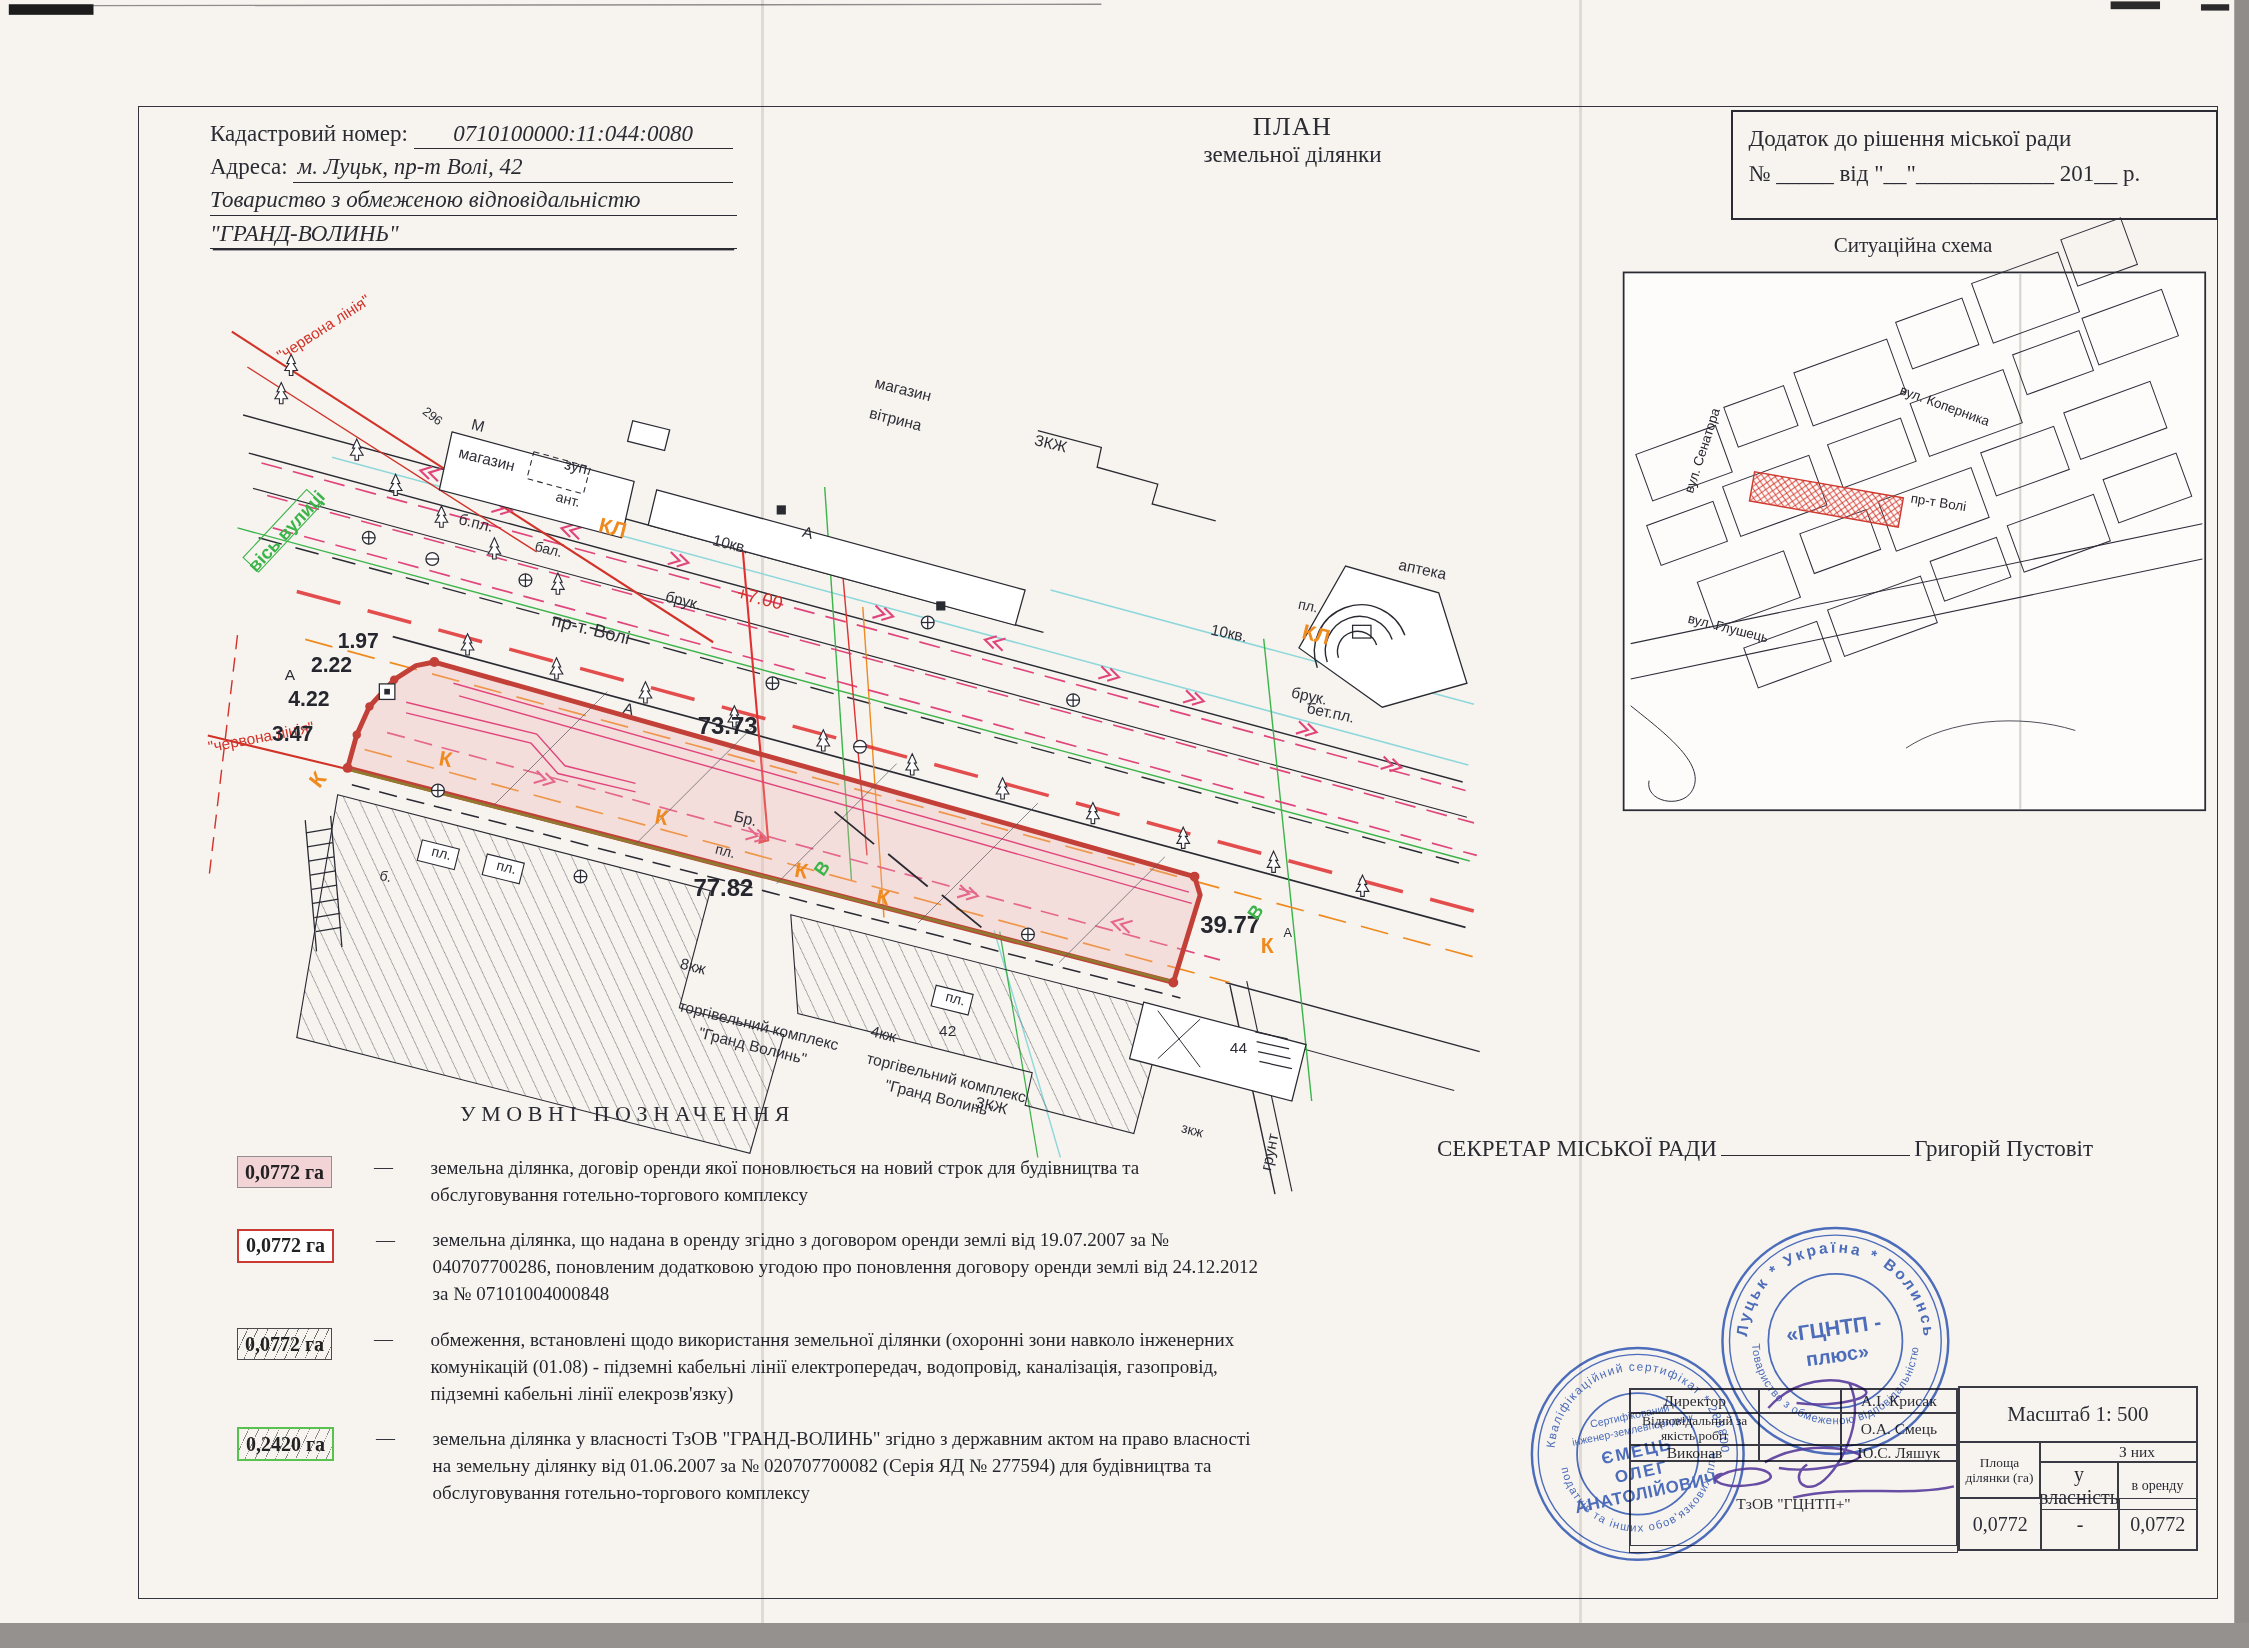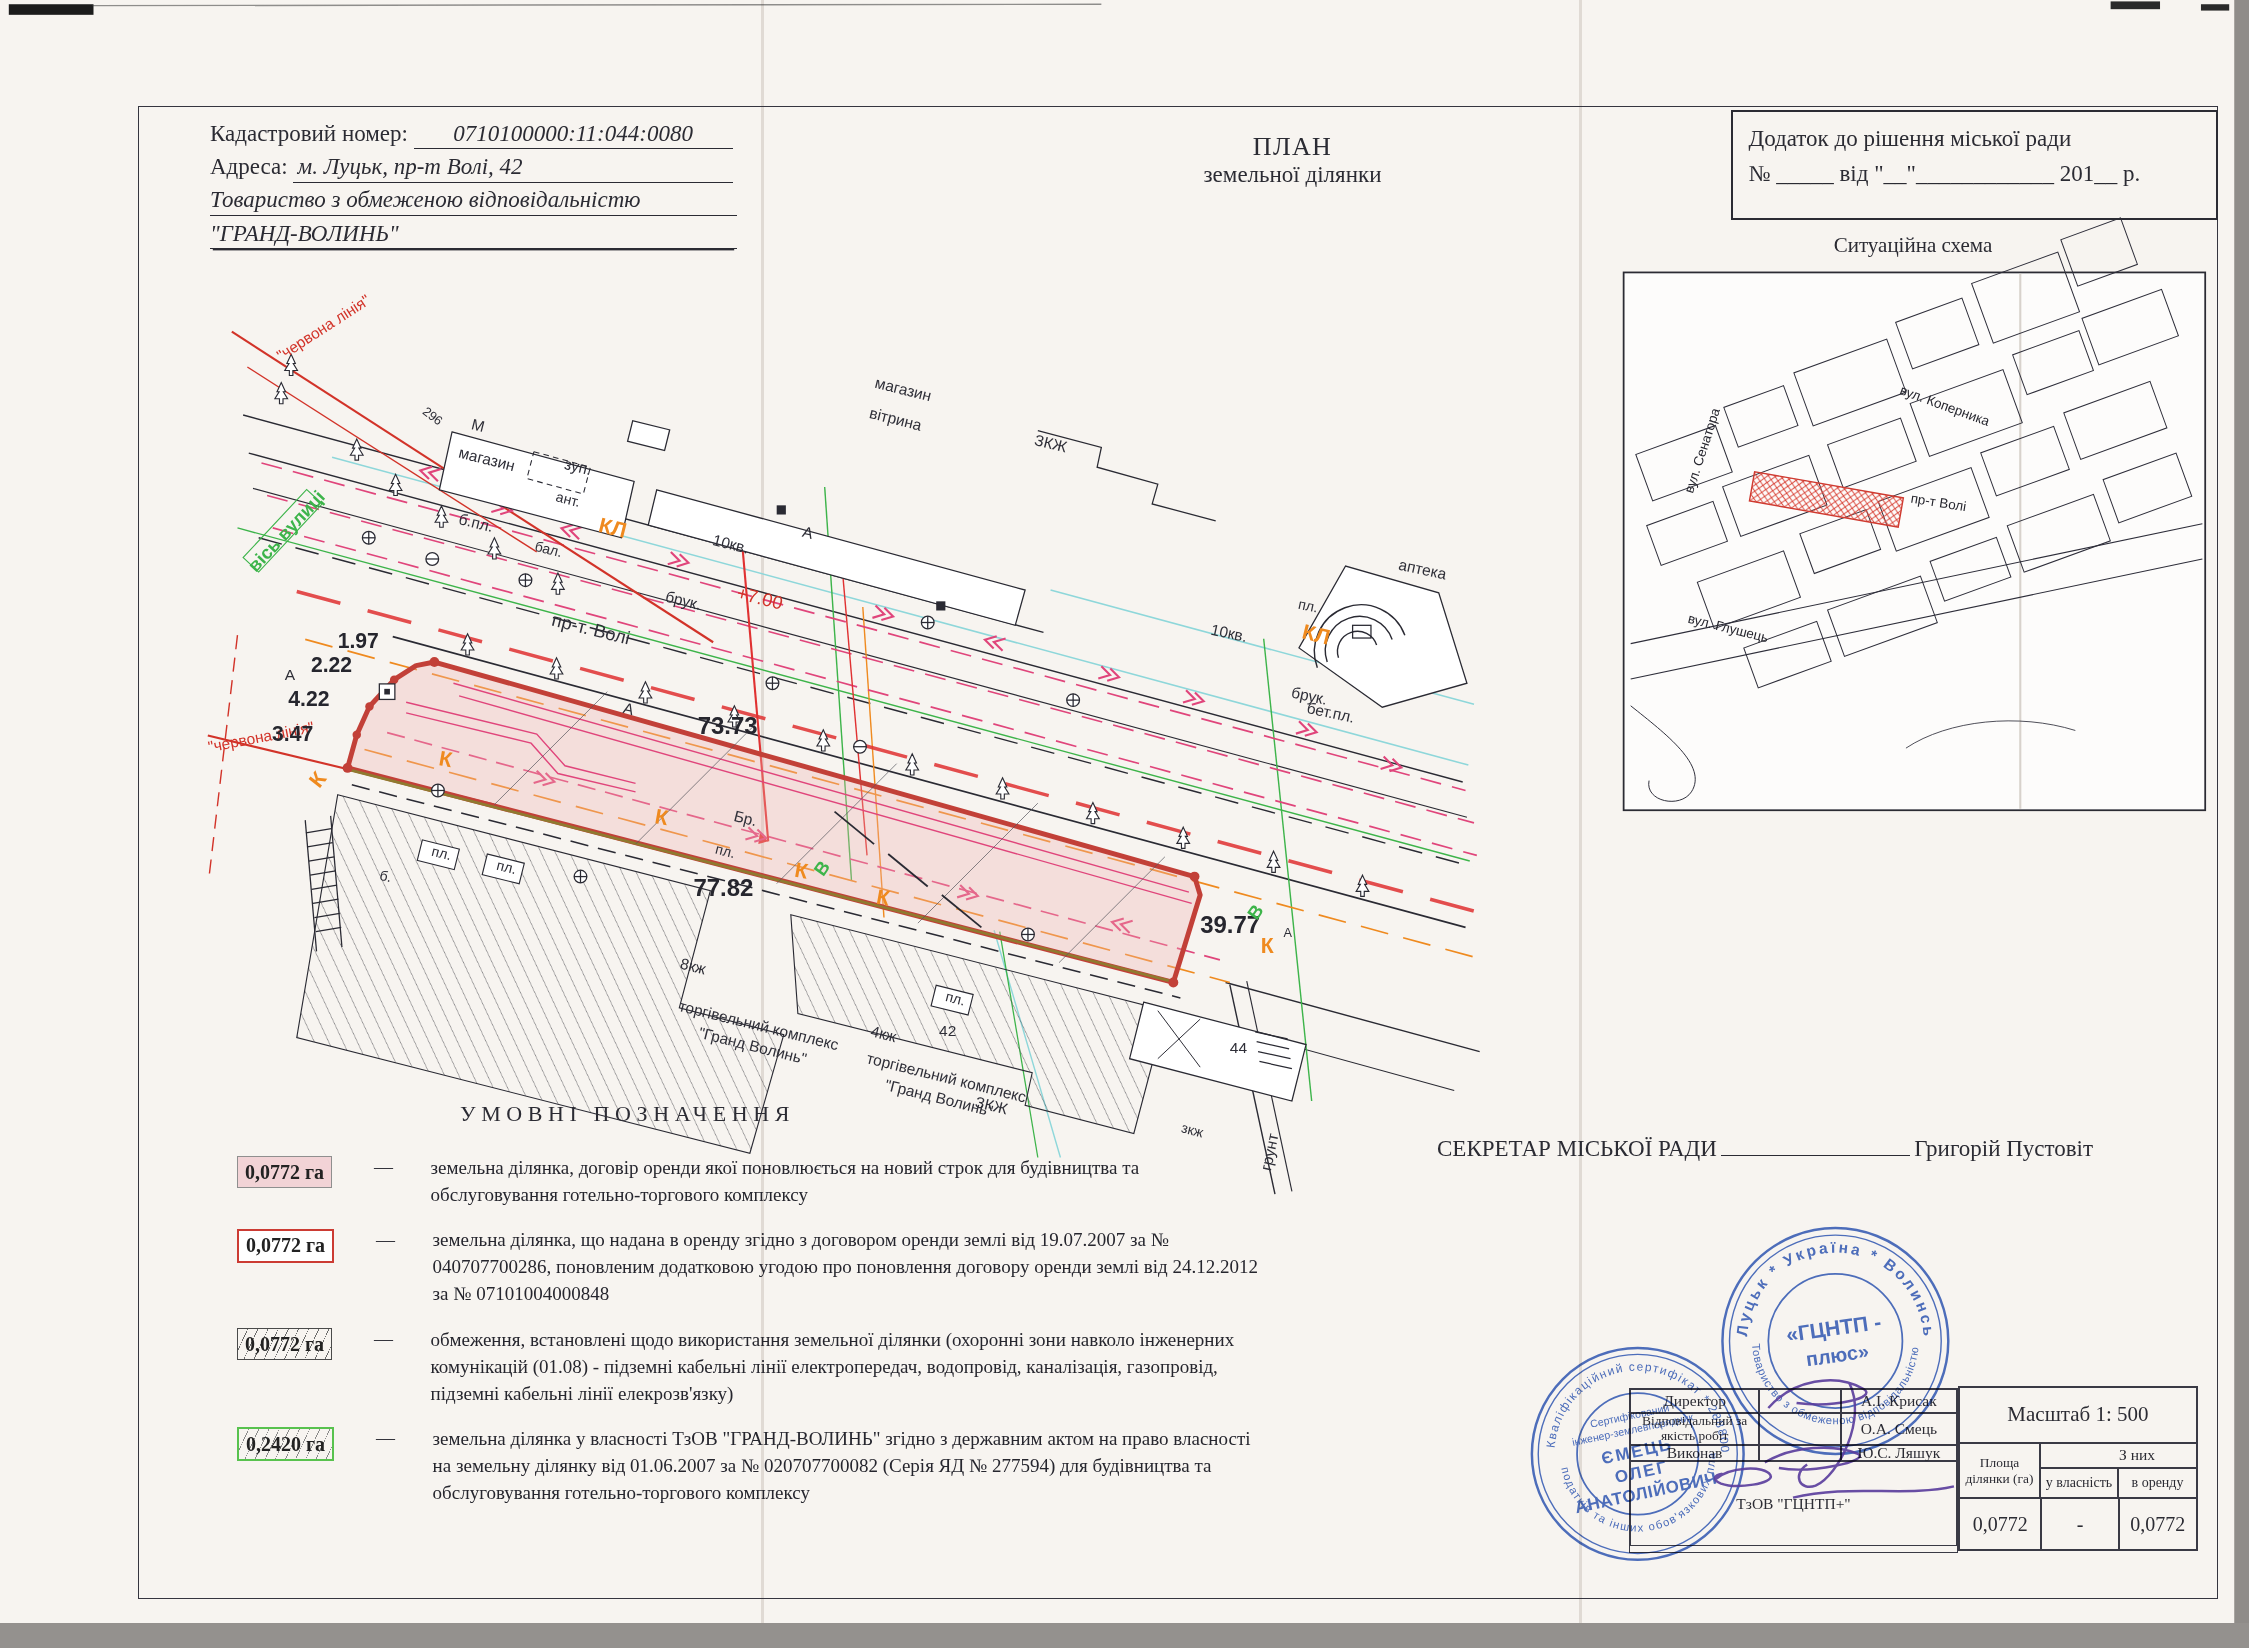--- a/index.html
+++ b/index.html
@@ -10,21 +10,21 @@
   .fold{position:absolute;top:0;height:1624px;width:2.8px;background:rgba(180,168,160,.35);}
   #frame{position:absolute;left:138px;top:106px;width:2078px;height:1491px;border:1.4px solid #35353f;}
   .abs{position:absolute;}
   .serif{font-family:"Liberation Serif",serif;color:#2b2b33;}
   
   #hdr-left{left:210px;top:119px;width:529px;font-size:23px;line-height:1.28;}
   #hdr-left .row{display:flex;align-items:baseline;margin-bottom:2.8px;}
   .u{border-bottom:1.4px solid #2b2b33;}
   .uu{border-bottom:1.4px solid #2b2b33;box-shadow:0 4.2px 0 -2.8px #2b2b33;}
   .it{font-style:italic;}
-  #hdr-center{left:1130px;top:132px;width:325px;text-align:center;}
+  #hdr-center{left:1130px;top:112px;width:325px;text-align:center;}
   #hdr-center .t1{font-size:26px;letter-spacing:1.4px;}
   #hdr-center .t2{font-size:23px;}
   #annex-box{left:1731px;top:110px;width:452px;height:83px;border:2.1px solid #2b2b33;padding:10px 15.5px 12.7px 15.5px;font-size:23px;line-height:1.5;}
   
   #sit-title{left:1680px;top:233px;width:466px;text-align:center;font-size:21px;}
   
   #legend{left:237px;top:1101px;width:1031px;}
   #legend .title{font-size:22px;letter-spacing:5.6px;margin-left:223px;margin-bottom:28px;}
   #legend .entry{display:flex;align-items:flex-start;margin-bottom:18.4px;gap:32px;}
   #legend .sw{flex:0 0 93px;height:30px;display:flex;align-items:center;justify-content:center;
@@ -51,21 +51,21 @@
   #exec-company{height:85px;font-size:21px;}
   
   #scale-tbl{left:1958px;top:1386px;width:240px;height:165px;display:flex;flex-direction:column;}
   #scale-tbl .cell{font-family:"Liberation Serif",serif;}
   #r-scale{height:56px;font-size:21px;}
   #r-head{display:flex;height:56px;}
   .c-area{width:83px;font-size:13.4px;line-height:1.15;}
   .c-group{width:157px;display:flex;flex-direction:column;}
   .c-group .top{height:25.4px;font-size:15.5px;padding-left:37px;}
   .c-group .bot{display:flex;flex:1;}
-  .c-own{width:78px;font-size:14px;}
+  .c-own{width:78px;font-size:20px;}
   .c-rent{width:79px;font-size:14px;}
   #r-val{display:flex;height:52px;font-size:20px;}
   svg{position:absolute;left:0;top:0;}
   svg text{font-family:"Liberation Sans",sans-serif;fill:#2f2f38;}
   .pl{font-size:22px;}
   .s18{font-size:18px;}.s20{font-size:20px;}.s26{font-size:26px;}
   .dim{font-size:30px;font-weight:600;fill:#26262e;}
   .dimL{font-size:34px;font-weight:600;fill:#26262e;}
   .red{fill:#d23329;}
   .orange{fill:#ef8a1f;font-weight:700;font-size:30px;}

